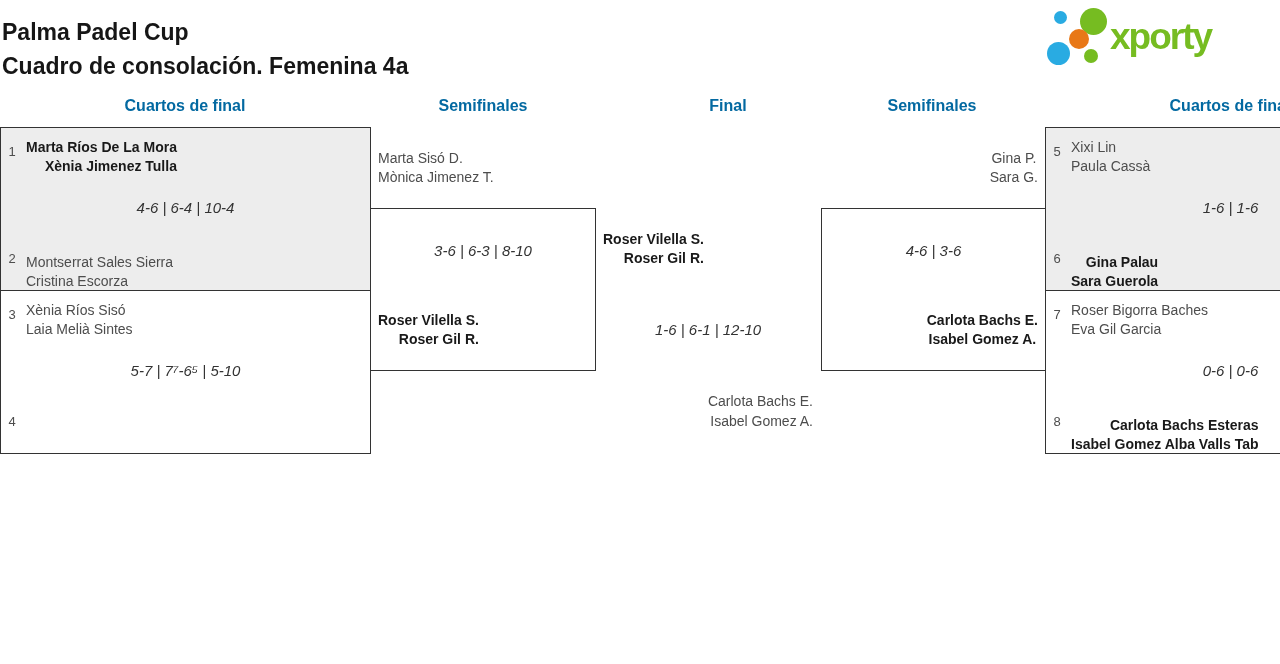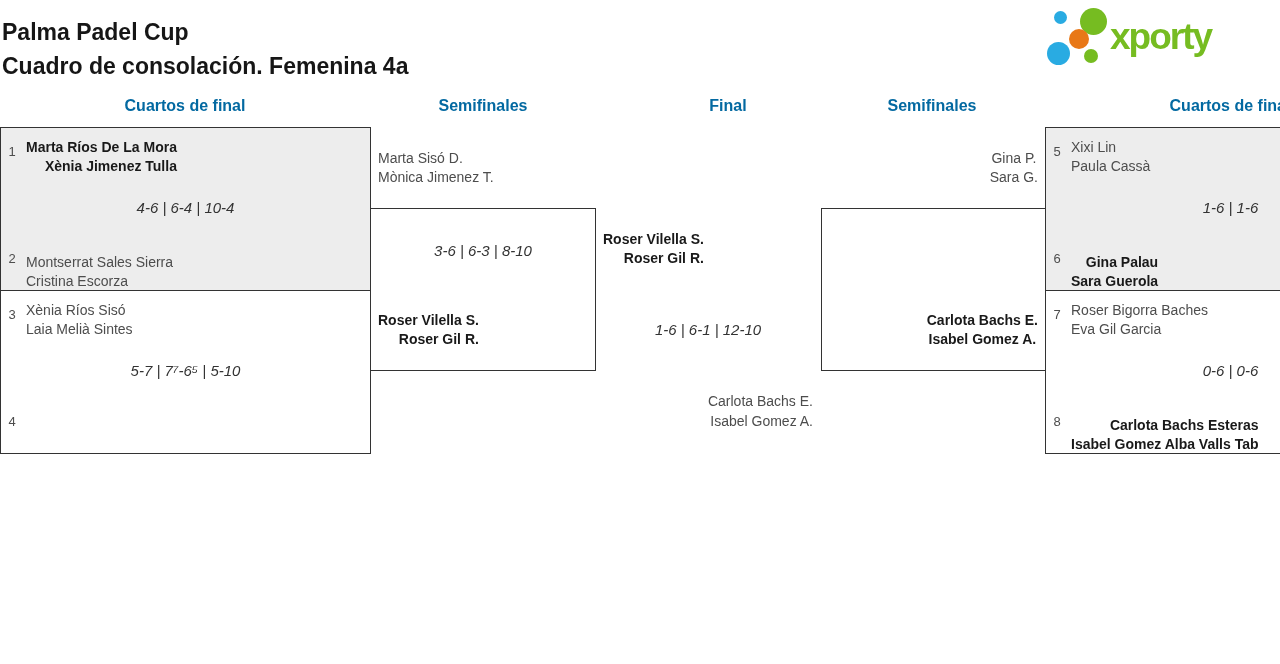--- a/index.html
+++ b/index.html
@@ -148,20 +148,21 @@
       <div>Carlota Bachs E.</div>
       <div>Isabel Gomez A.</div>
     </div>
   </div>
 
   <div class="match sf mirror" id="sf-right">
     <div class="team team-top">
       <div>Gina P.</div>
       <div>Sara G.</div>
     </div>
+    <div class="score">4-6 | 3-6</div>
     <div class="team team-bottom winner">
       <div>Carlota Bachs E.</div>
       <div>Isabel Gomez A.</div>
     </div>
   </div>
 
   <div class="match qf gray" id="qf3">
     <div class="seed seed-top">5</div>
     <div class="team team-top">
       <div>Xixi Lin</div>

